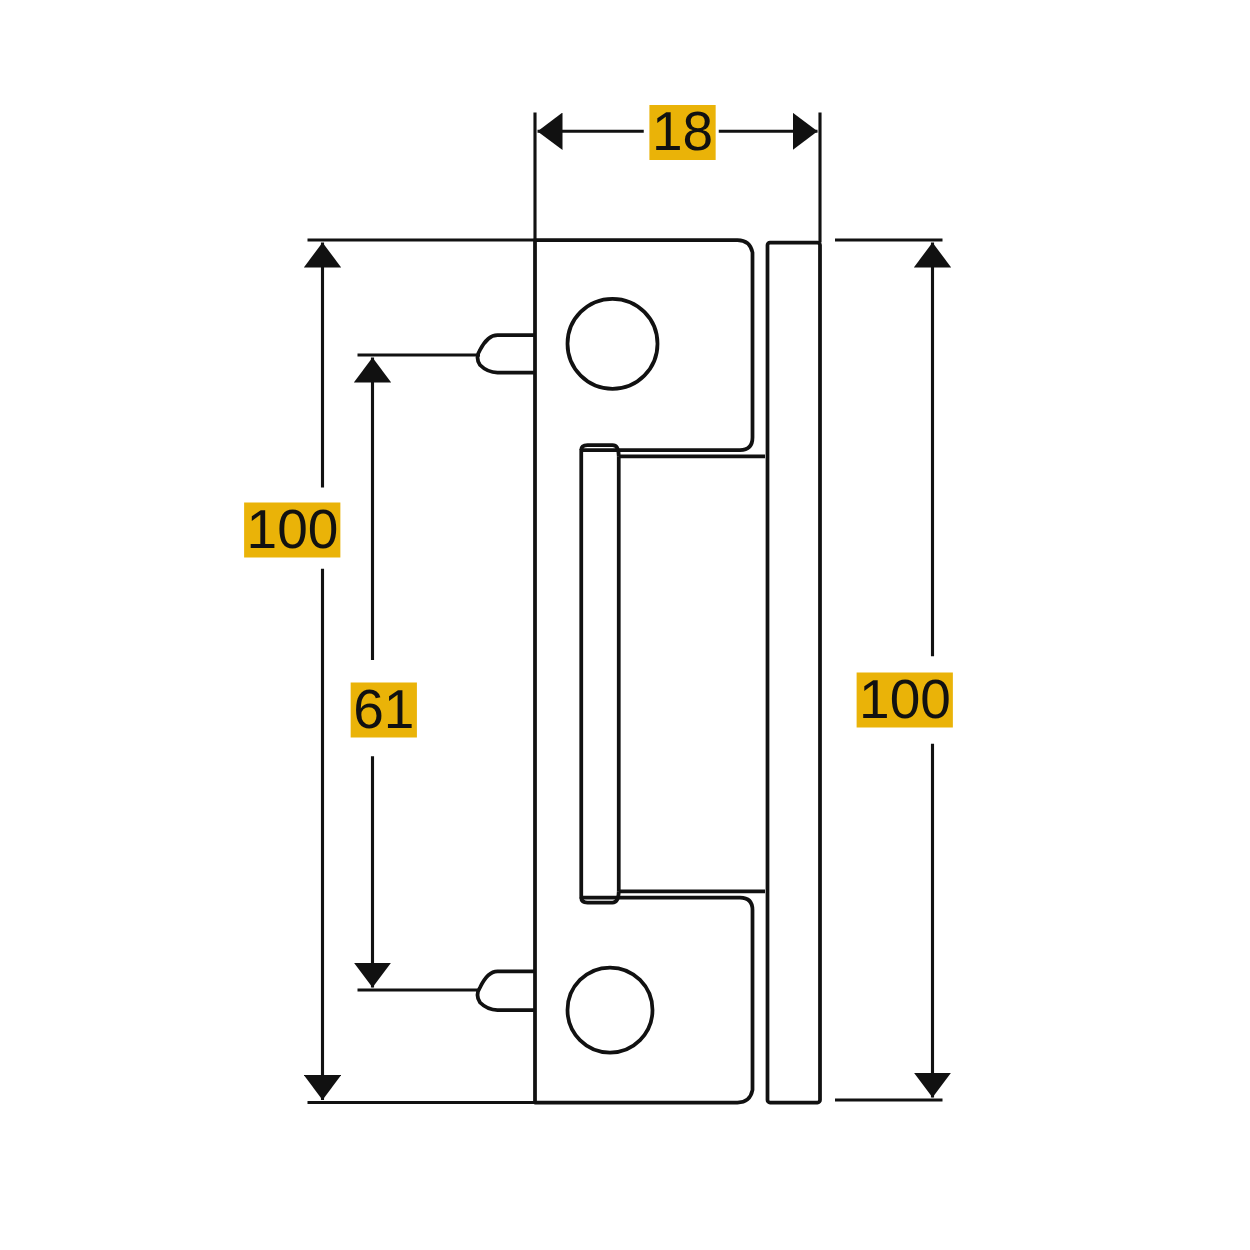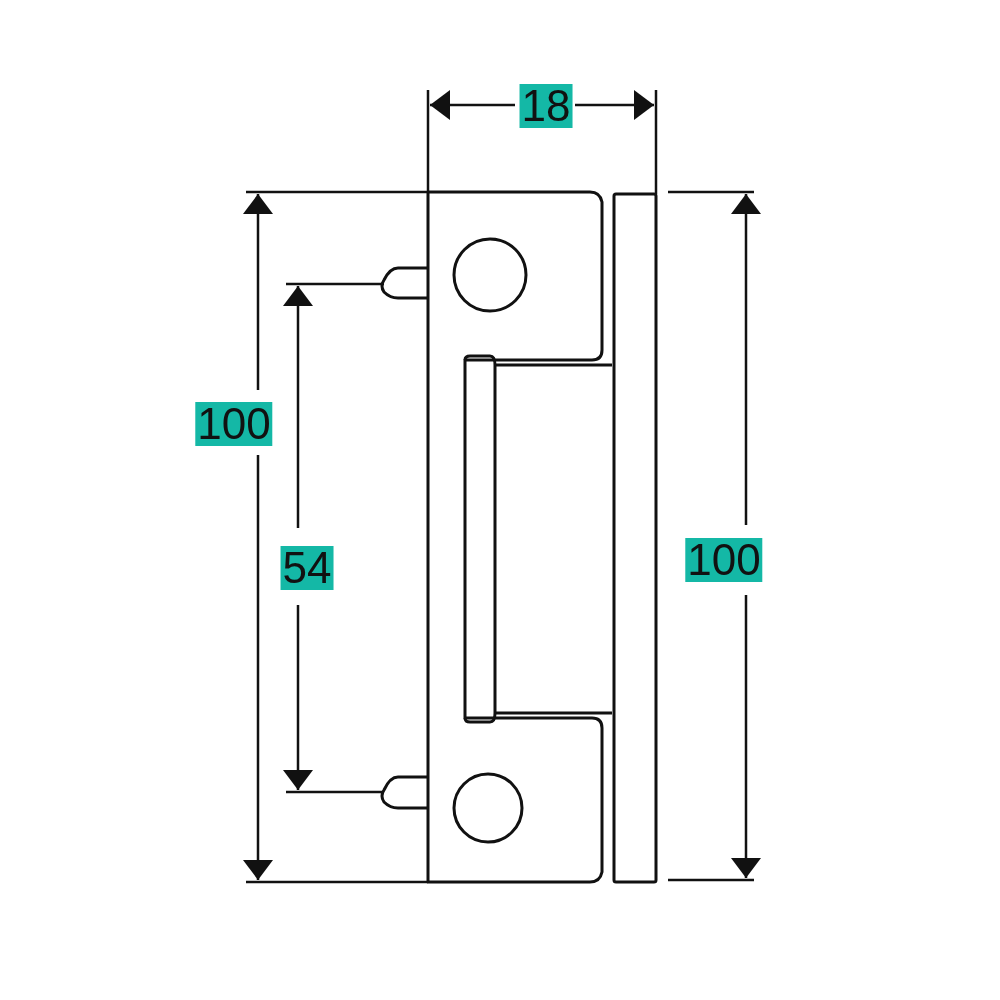--- a/index.html
+++ b/index.html
@@ -4,21 +4,21 @@
   <style>
     html, body { margin: 0; padding: 0; background: #ffffff; }
     #canvas { position: relative; width: 1000px; height: 1000px; background: #ffffff; overflow: hidden; }
     svg { position: absolute; left: 0; top: 0; }
     .dim-label {
       position: absolute;
       font-family: "Liberation Sans", sans-serif;
       font-size: 44px;
       color: #111111;
       line-height: 1;
-      background: #14b8a6;
+      background: #eab308;
       padding: 0 2px;
       transform: translate(-50%, -50%);
       white-space: nowrap;
     }
   </style>
 </head>
 <body>
 
 <div id="canvas">
   <svg width="1000" height="1000" viewBox="0 0 1000 1000">
@@ -65,15 +65,15 @@
 
       <line x1="668" y1="192" x2="754" y2="192"></line>
       <line x1="668" y1="880" x2="754" y2="880"></line>
       <line x1="746" y1="525" x2="746" y2="194" marker-end="url(#arrow)"></line>
       <line x1="746" y1="595" x2="746" y2="878" marker-end="url(#arrow)"></line>
     </g>
   </svg>
 
   <div class="dim-label" style="left:546px; top:106px;">18</div>
   <div class="dim-label" style="left:234px; top:424px;">100</div>
-  <div class="dim-label" style="left:307px; top:568px;">54</div>
+  <div class="dim-label" style="left:307px; top:568px;">61</div>
   <div class="dim-label" style="left:724px; top:560px;">100</div>
 </div>
 
 </body></html>

